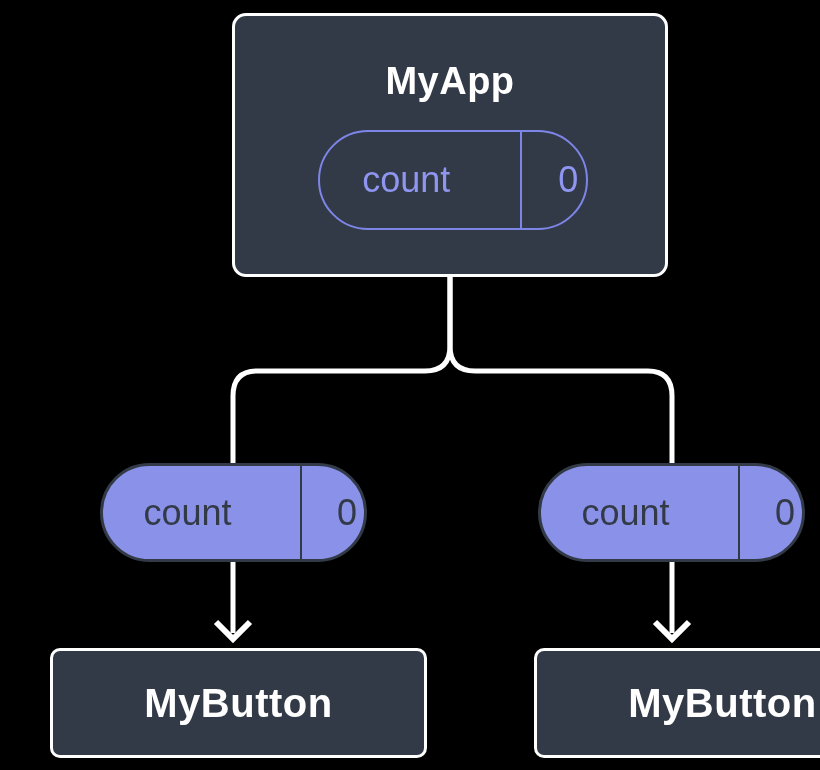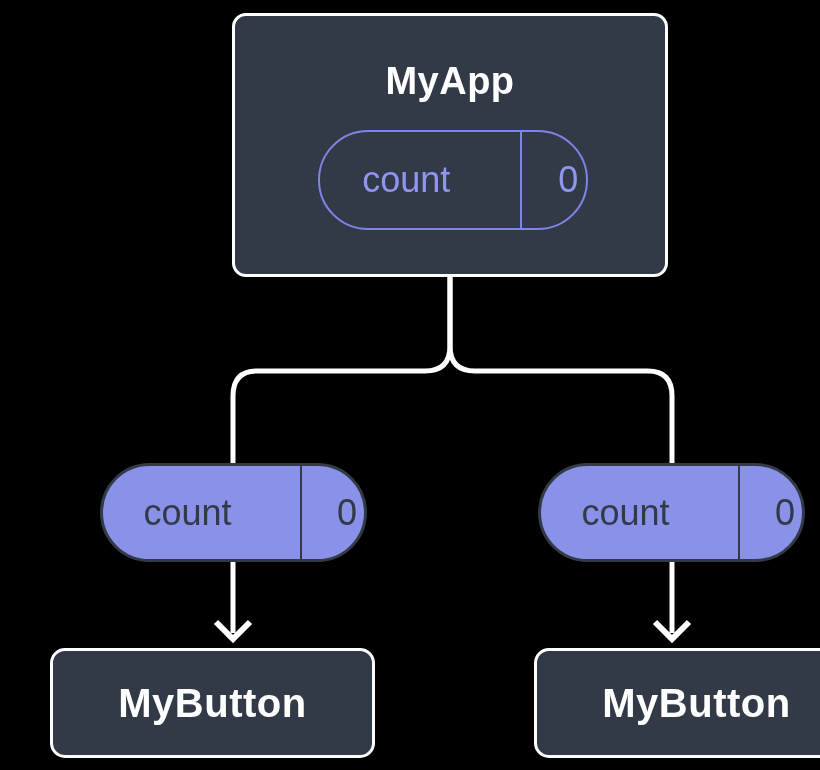--- a/index.html
+++ b/index.html
@@ -38,23 +38,23 @@
     z-index: 2;
   }
   .card-root {
     left: 192px;
     top: 13px;
     width: 436px;
     height: 264px;
     border-radius: 14px;
   }
   .card-child {
-    width: 325px;
+    width: 377px;
     height: 110px;
-    border-radius: 15px;
+    border-radius: 10px;
   }
   .card-child.pos-left  { left: 10px;  top: 648px; }
   .card-child.pos-right { left: 494px; top: 648px; }
 
   .card-title {
     position: absolute;
     left: 0;
     top: 44px;
     width: 100%;
     text-align: center;

